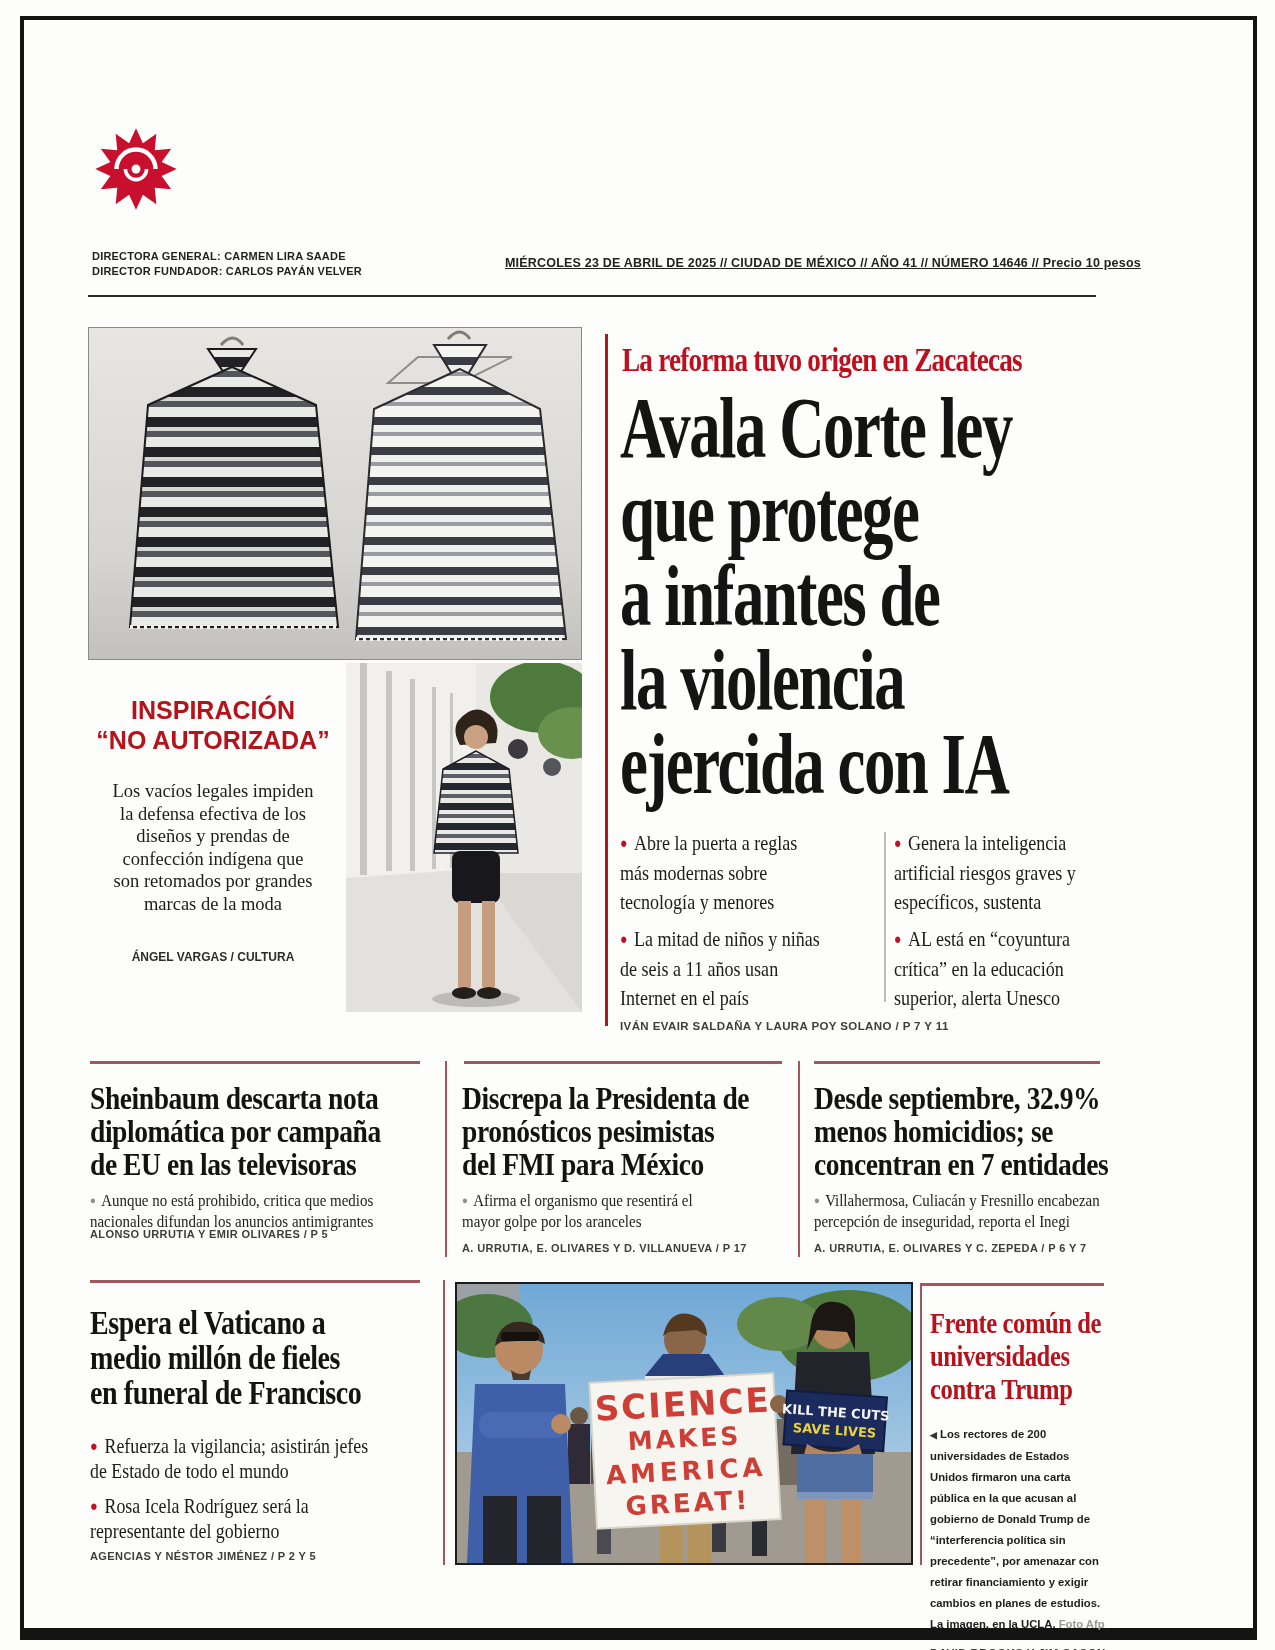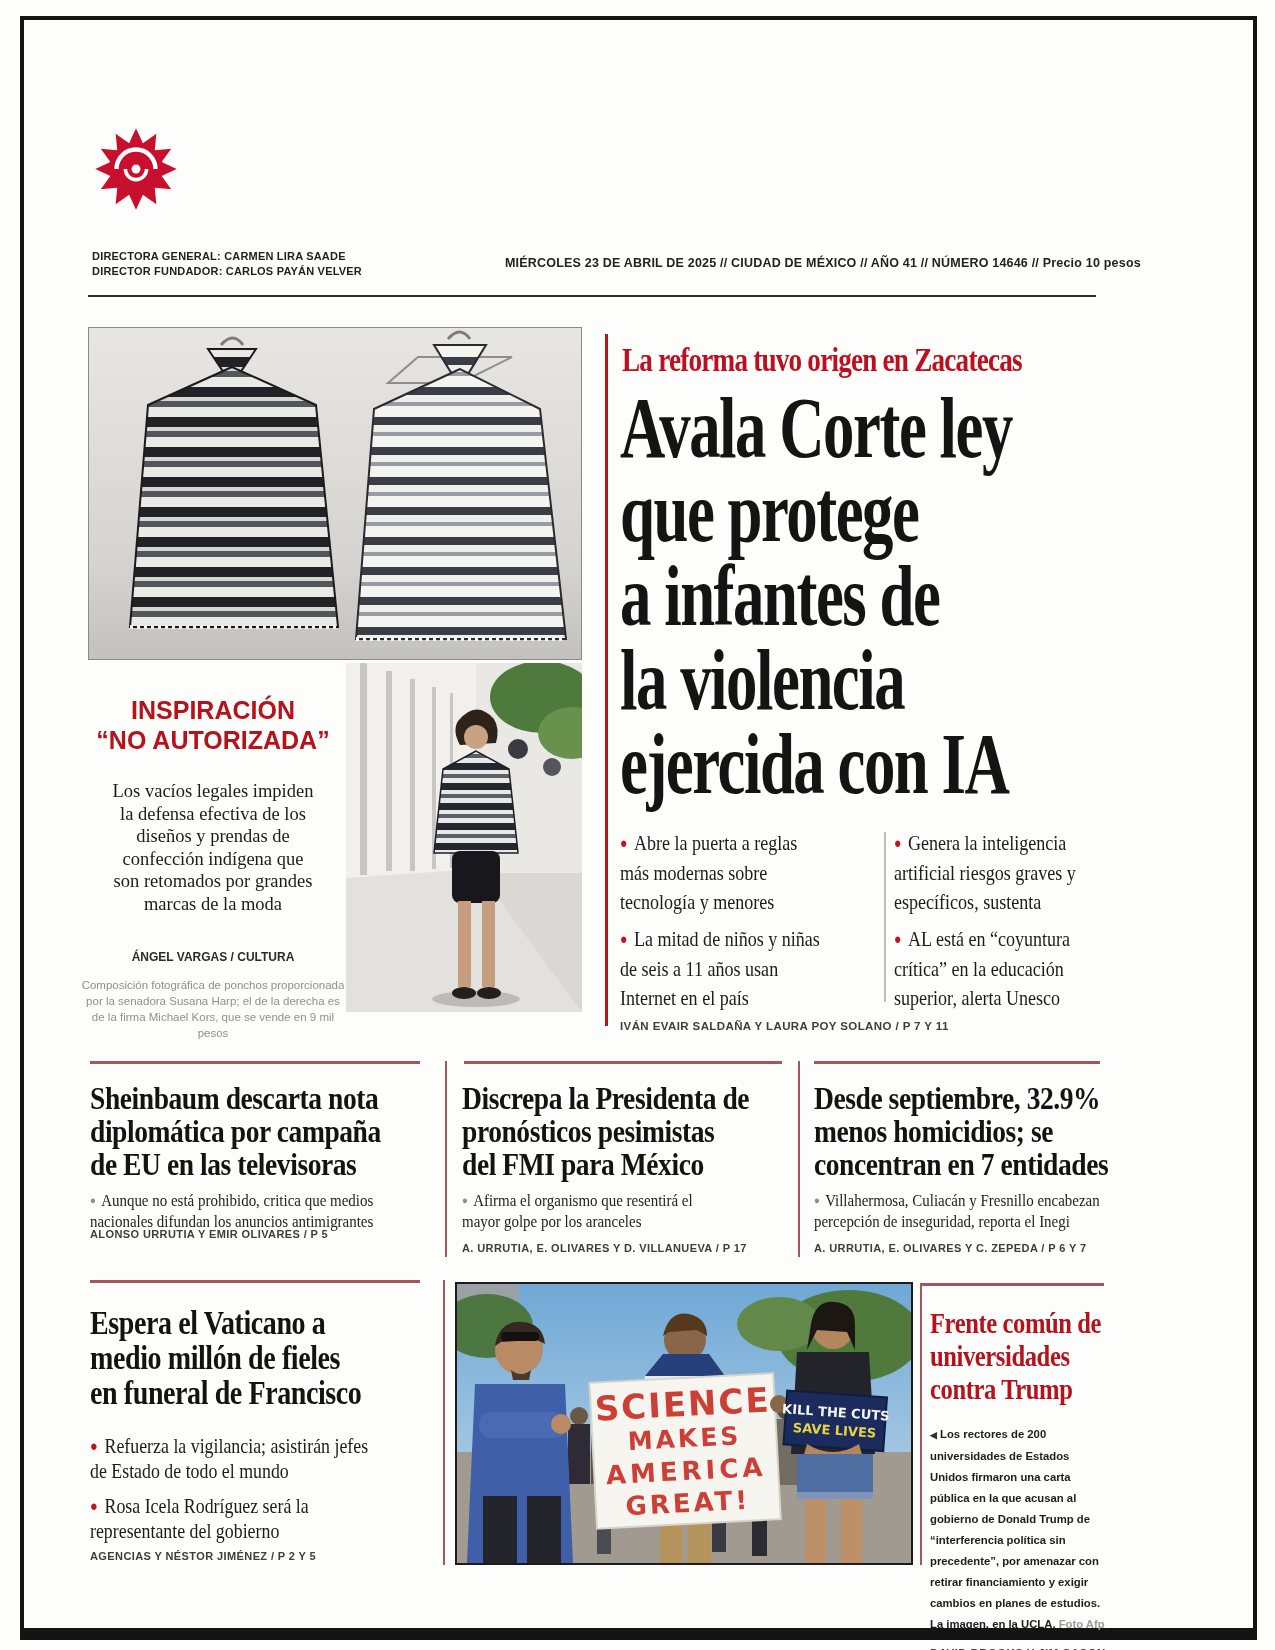--- a/index.html
+++ b/index.html
@@ -5,21 +5,21 @@
   html,body{margin:0;padding:0;background:#ffffff;}
   #page{position:relative;width:1275px;height:1650px;background:#fdfdfc;overflow:hidden;
         font-family:"Liberation Sans", sans-serif;}
   .abs{position:absolute;}
   .serif{font-family:"Liberation Serif", serif;}
   #frame{left:20px;top:16px;right:18px;bottom:10px;border:4px solid #141414;border-bottom-width:12px;pointer-events:none;}
   
   #logotype{left:108px;top:44px;width:1000px;text-align:center;font-family:"Liberation Serif",serif;
             font-weight:bold;font-size:220px;line-height:200px;letter-spacing:-7px;color:#0d0d0d;}
   .directors{left:92px;top:249px;font-size:11px;line-height:15px;font-weight:bold;color:#1f1f1f;letter-spacing:.2px;}
-  #dateline{left:505px;top:256px;font-size:12.5px;font-weight:bold;color:#222;letter-spacing:.2px;}
+  #dateline{left:505px;top:256px;font-size:12.5px;font-weight:bold;color:#222;letter-spacing:.2px;text-decoration:underline;}
   .hrule-dark{height:2px;background:#2b2b2b;}
   .hrule-rose{height:3px;background:#a4555e;}
   .vrule-rose{width:2px;background:#a4555e;}
   
   #lead-kicker{left:622px;top:341px;font-weight:bold;font-size:34px;color:#bd0f1e;letter-spacing:-1px;
                white-space:nowrap;transform:scaleX(.8);transform-origin:0 0;}
   #lead-headline{left:620px;top:386px;font-weight:bold;font-size:86px;line-height:84px;letter-spacing:-2px;
                  color:#141414;transform:scaleX(.73);transform-origin:0 0;white-space:nowrap;}
   .lead-bullet{font-size:22px;line-height:29px;color:#1b1b1b;transform:scaleX(.82);transform-origin:0 0;}
   .dot-red{color:#c11420;font-size:15px;margin-right:8px;vertical-align:2px;}
@@ -108,21 +108,20 @@
       <line x1="268" y1="312" x2="478" y2="312" stroke="#f6f6f2" stroke-width="4" stroke-dasharray="3,4"></line>
     </svg>
   </div>
 
   <div class="abs" id="culture-head">
     <div>INSPIRACIÓN</div>
     <div>“NO AUTORIZADA”</div>
   </div>
   <div class="abs serif" id="culture-dek">Los vacíos legales impiden la defensa efectiva de los diseños y prendas de confección indígena que son retomados por grandes marcas de la moda</div>
   <div class="abs" id="culture-byline">ÁNGEL VARGAS / CULTURA</div>
-  <div class="abs" id="culture-caption">Composición fotográfica de ponchos proporcionada por la senadora Susana Harp; el de la derecha es de la firma Michael Kors, que se vende en 9 mil pesos</div>
 
   <div class="abs" style="left:346px;top:663px;width:236px;height:349px;">
     <svg width="236" height="349" viewBox="0 0 236 349">
       <defs>
         <pattern id="mp" width="6" height="20" patternUnits="userSpaceOnUse">
           <rect width="6" height="7" fill="#23272f"></rect>
           <rect y="7" width="6" height="4" fill="#e9e9e7"></rect>
           <rect y="11" width="6" height="4" fill="#5a5e66"></rect>
           <rect y="15" width="6" height="5" fill="#e9e9e7"></rect>
         </pattern>

